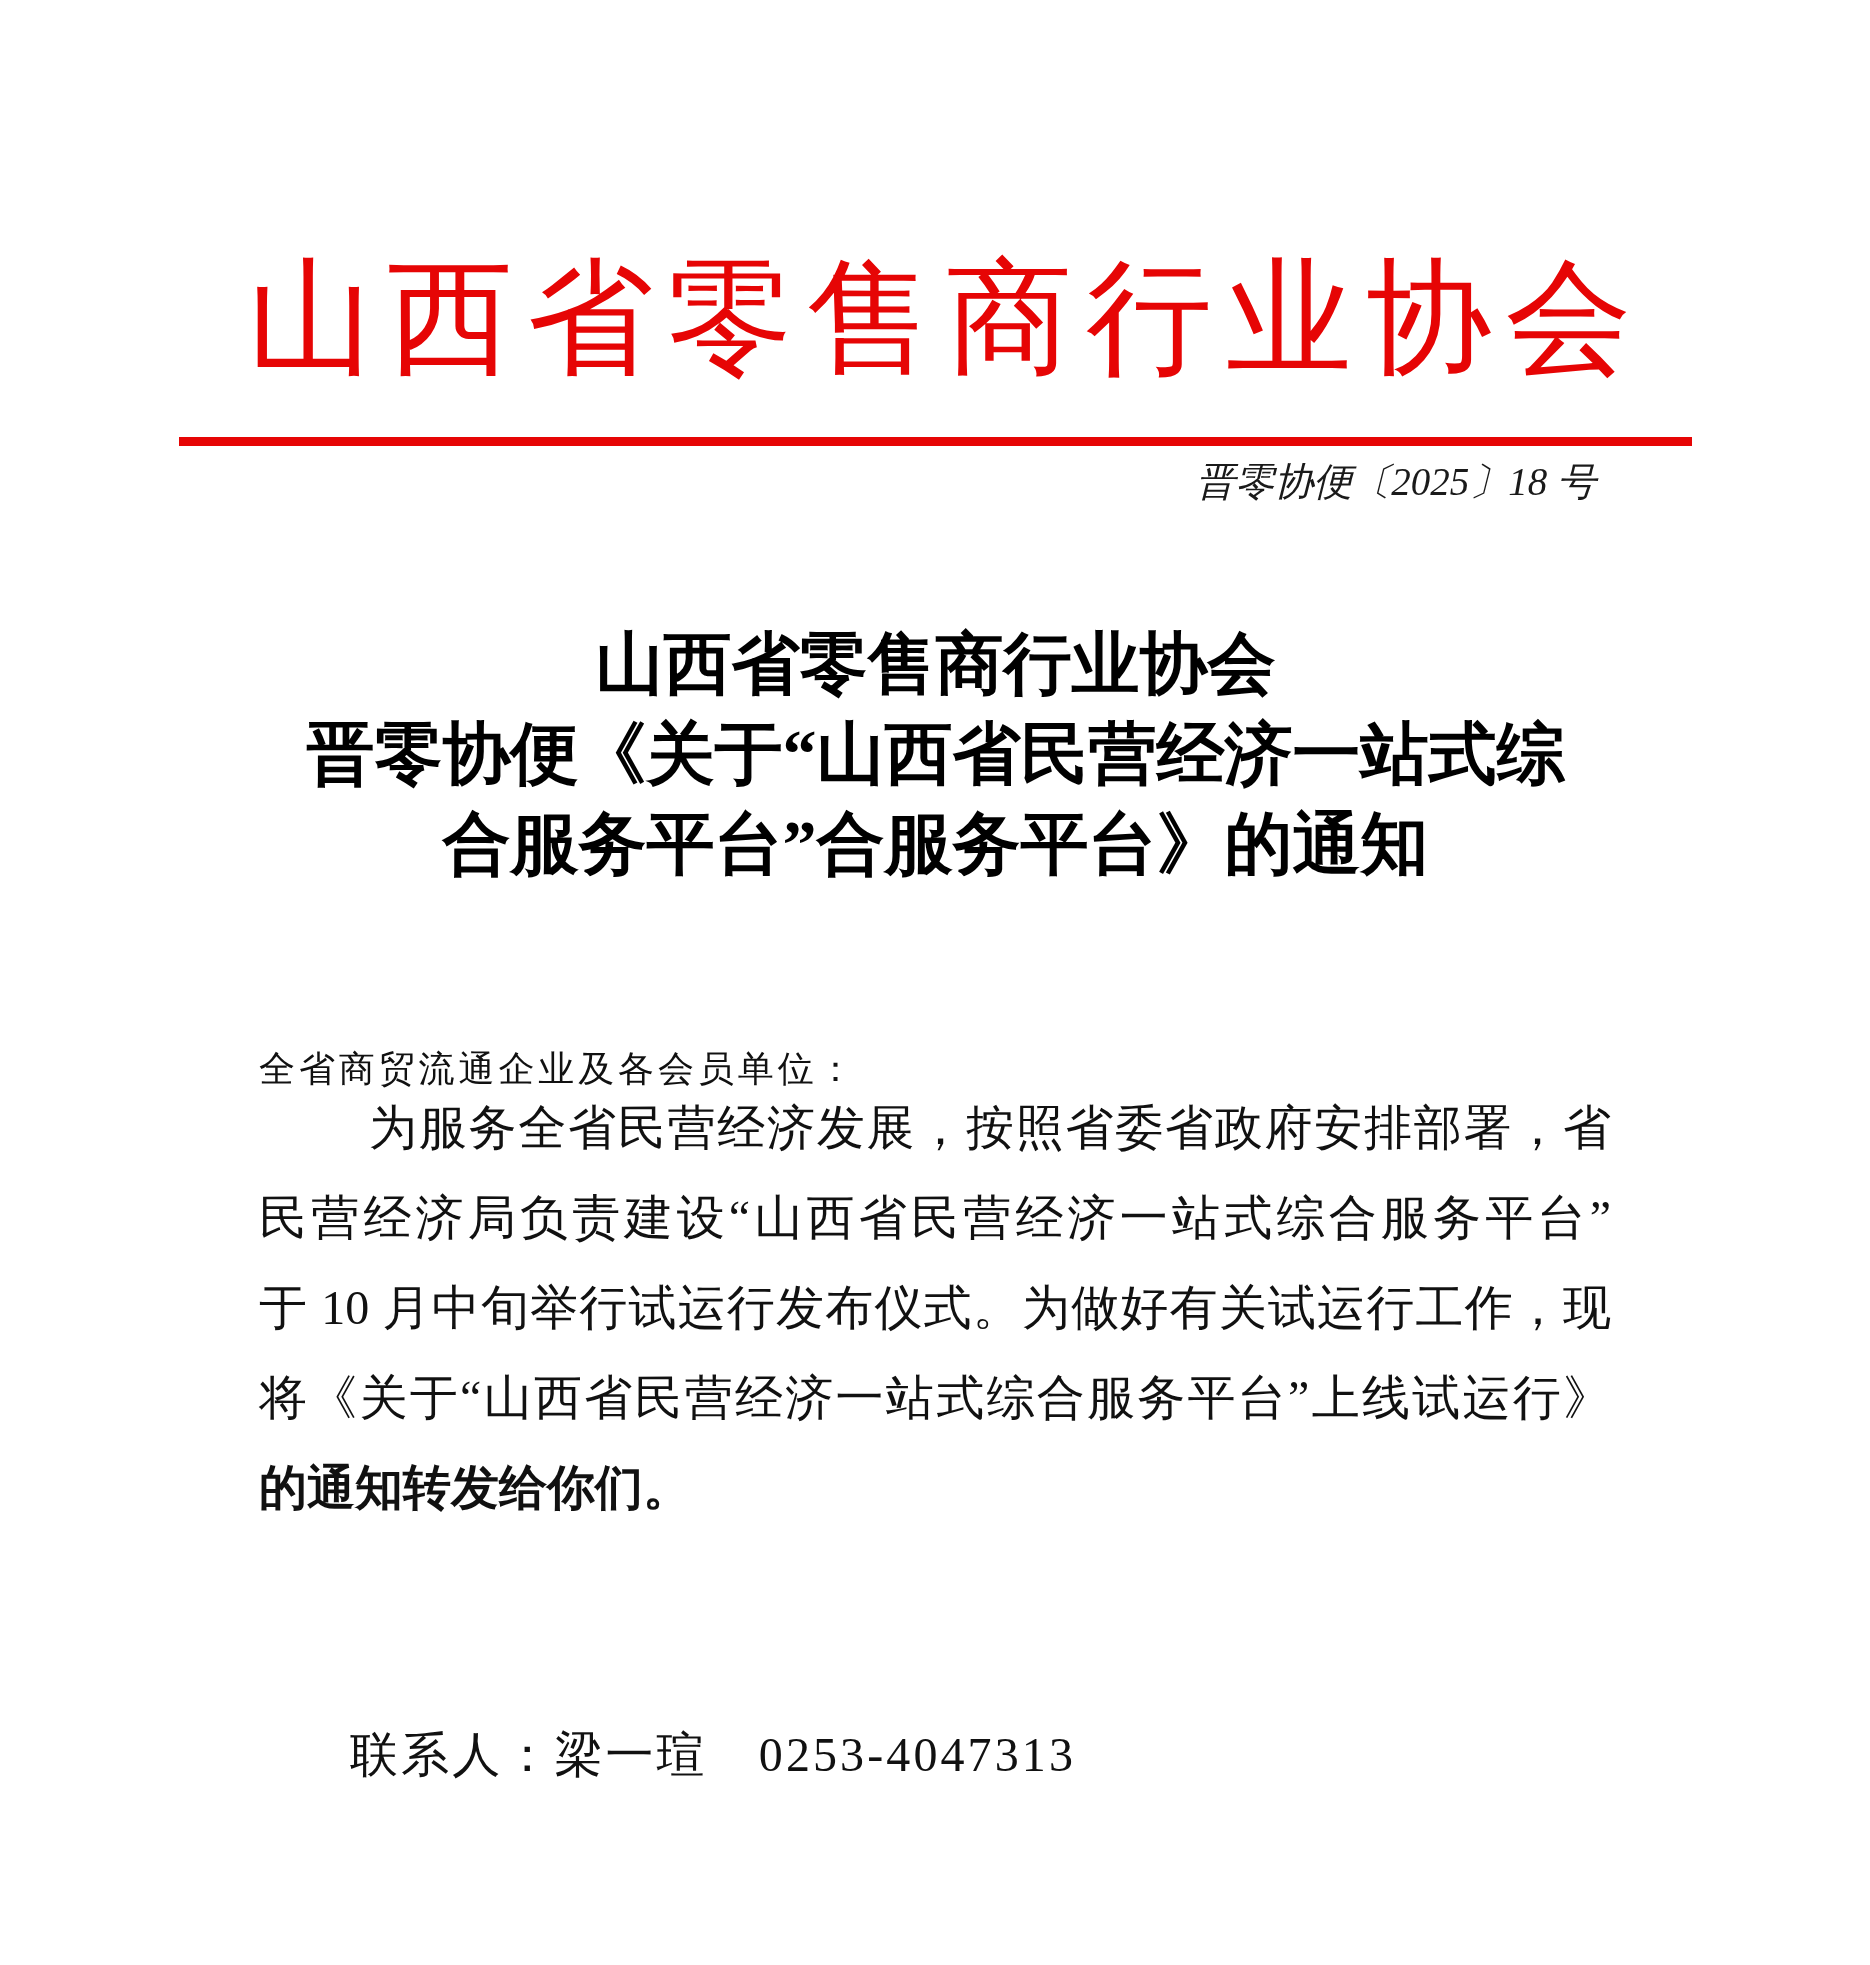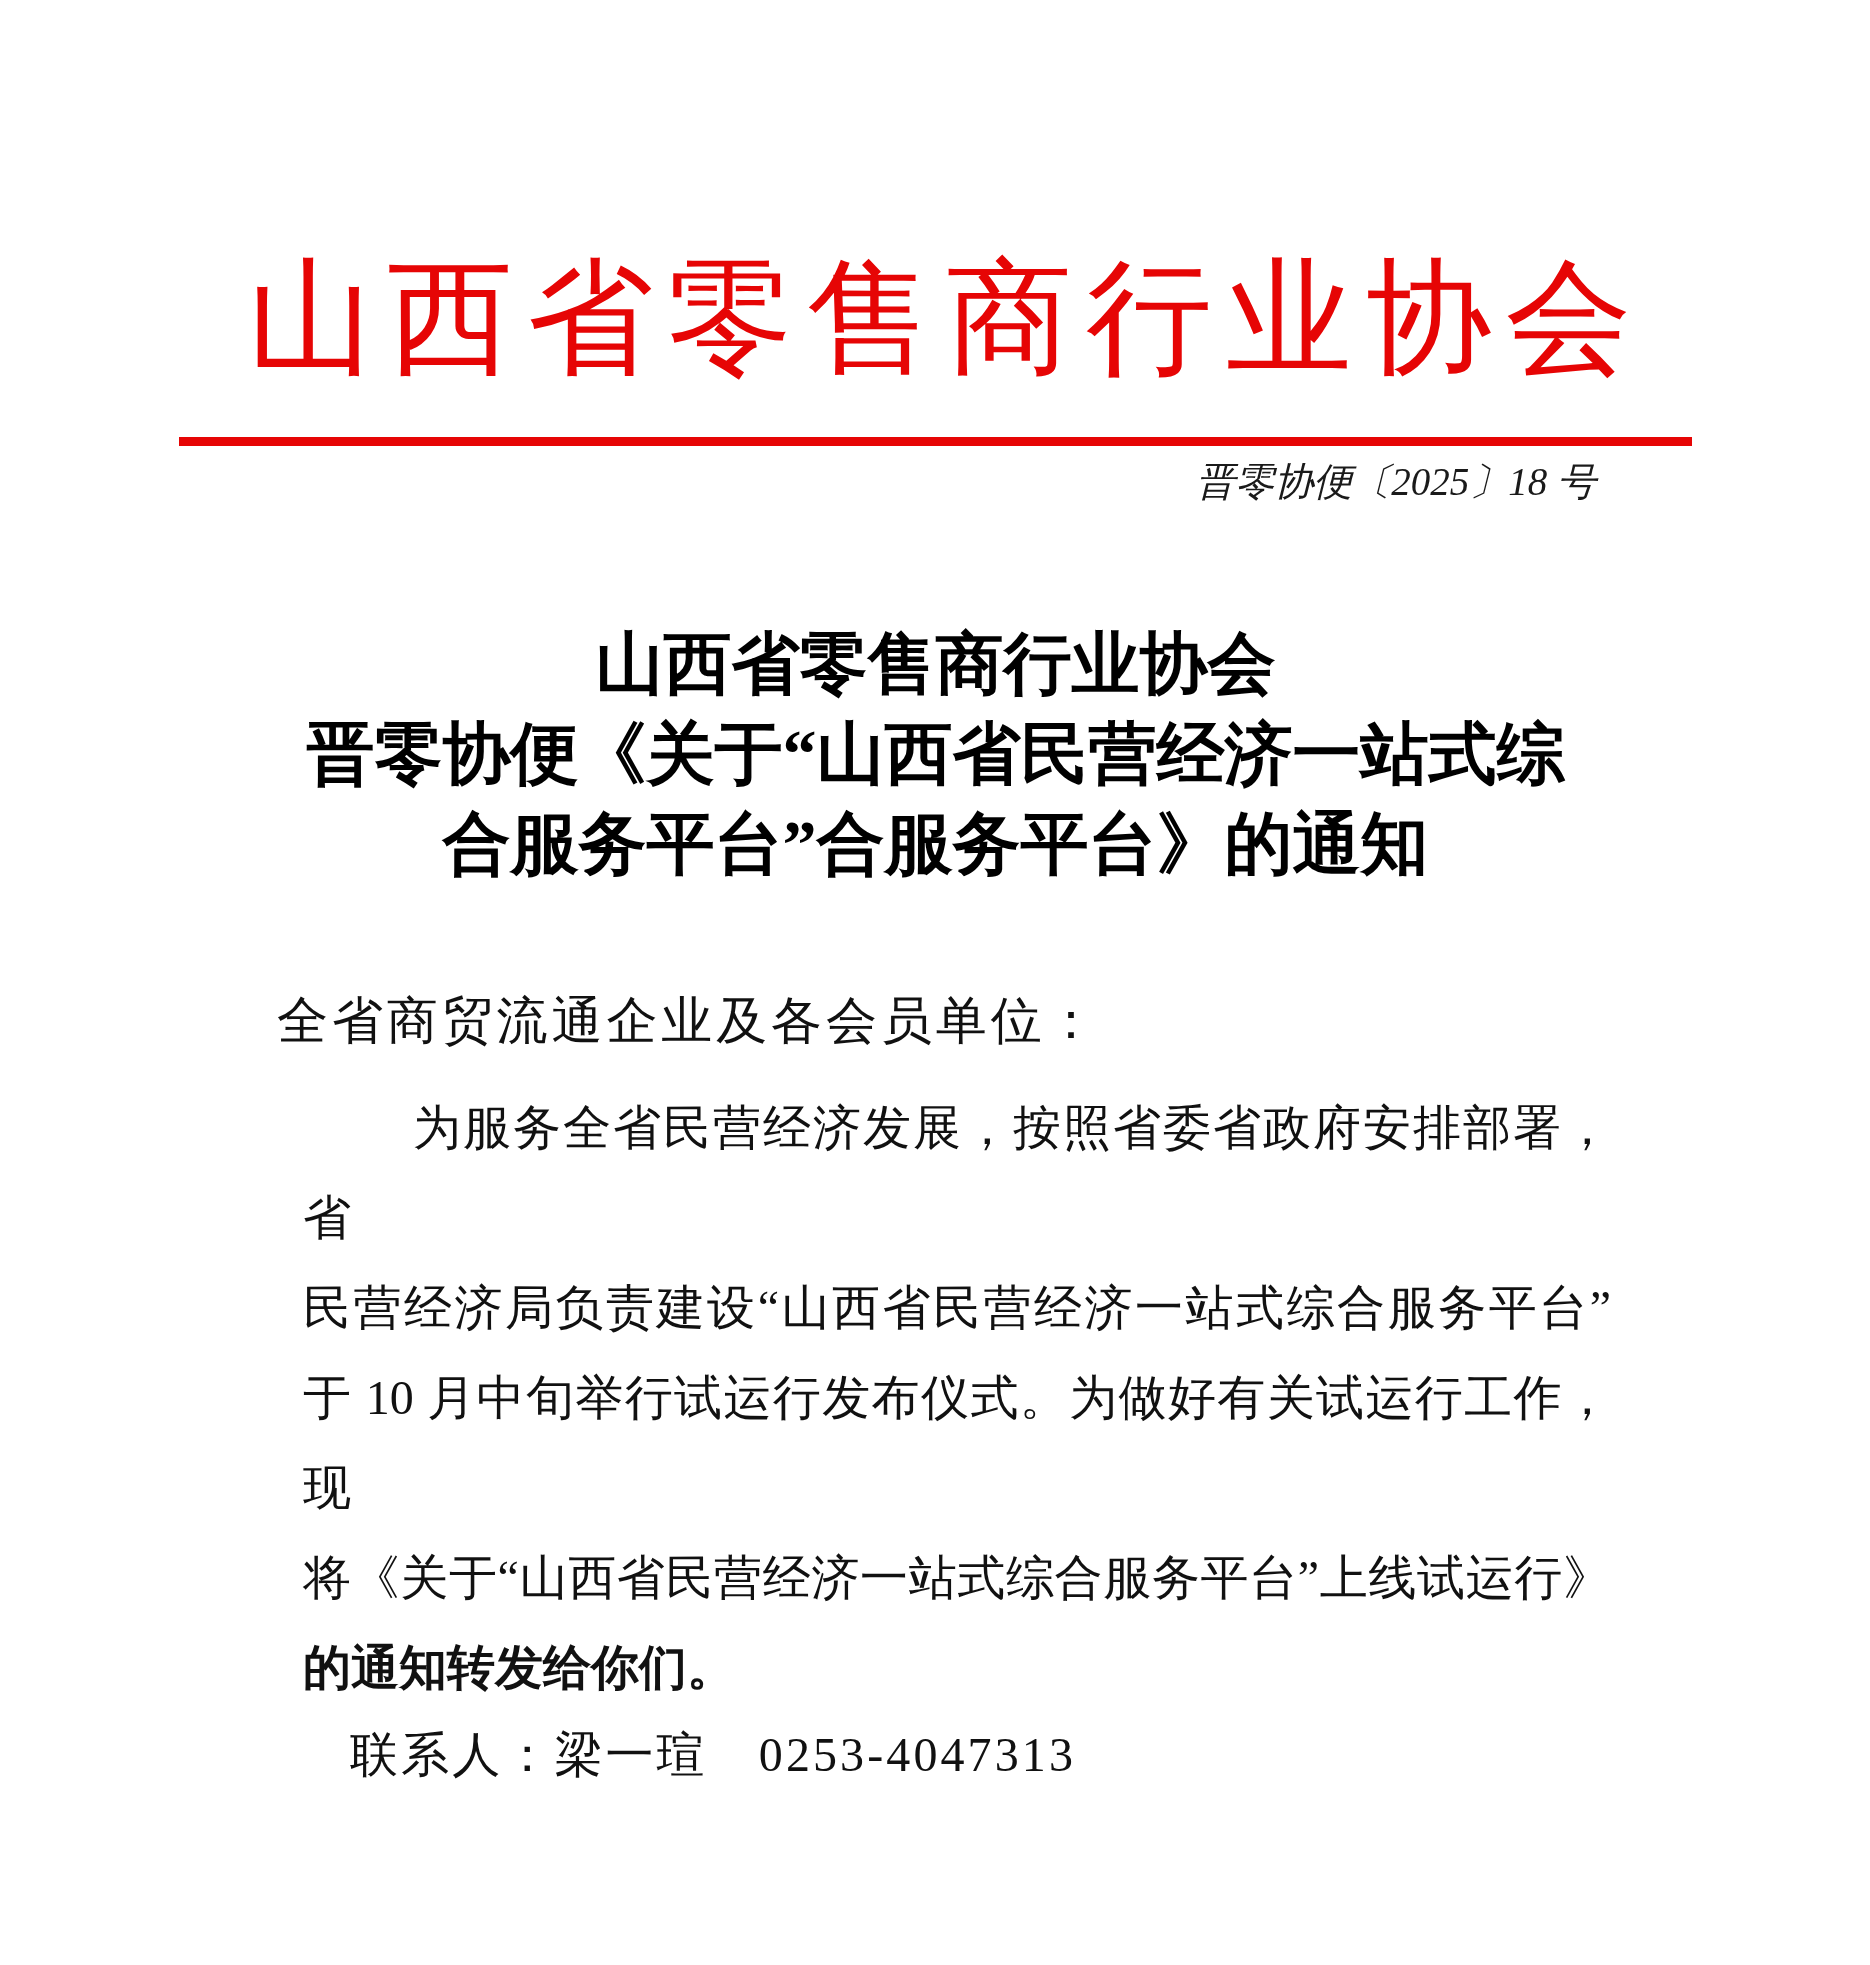--- a/index.html
+++ b/index.html
@@ -16,28 +16,28 @@
   .doc-no{
     position:absolute;right:275px;top:458px;
     font-size:39px;line-height:47px;color:#1a1a1a;white-space:nowrap;font-style:italic;
   }
   .doc-title{
     position:absolute;left:0;right:0;top:619px;
     font-size:68px;line-height:90px;font-weight:700;
     text-align:center;color:#000;
   }
   .salutation{
-    position:absolute;left:259px;top:976px;
-    font-size:51px;line-height:90px;letter-spacing:3.9px;white-space:nowrap;margin-left:18px;
+    position:absolute;left:259px;top:1024px;
+    font-size:36px;line-height:90px;letter-spacing:3.9px;white-space:nowrap;
   }
   .para{
     position:absolute;left:259px;top:1083px;width:1352px;
     font-size:48px;line-height:90px;
   }
-  .body-line{text-align:justify;text-align-last:justify;margin-left:44px;}
+  .body-line{text-align:justify;text-align-last:justify;}
   .body-line.first{text-indent:110px;}
   .body-line.last{text-align-last:left;font-weight:bold;}
   .contact{
     position:absolute;left:350px;top:1710px;
     font-size:48px;line-height:90px;letter-spacing:3.1px;white-space:nowrap;
   }
   .attachment{
     position:absolute;left:338px;top:1951px;
     font-size:39px;line-height:67px;white-space:nowrap;
   }

